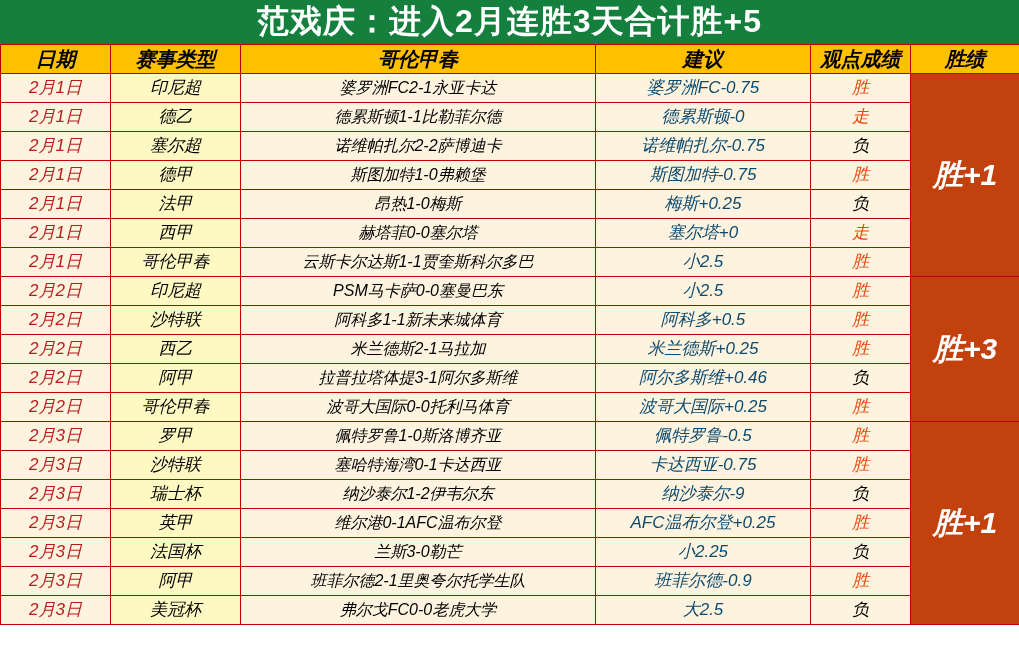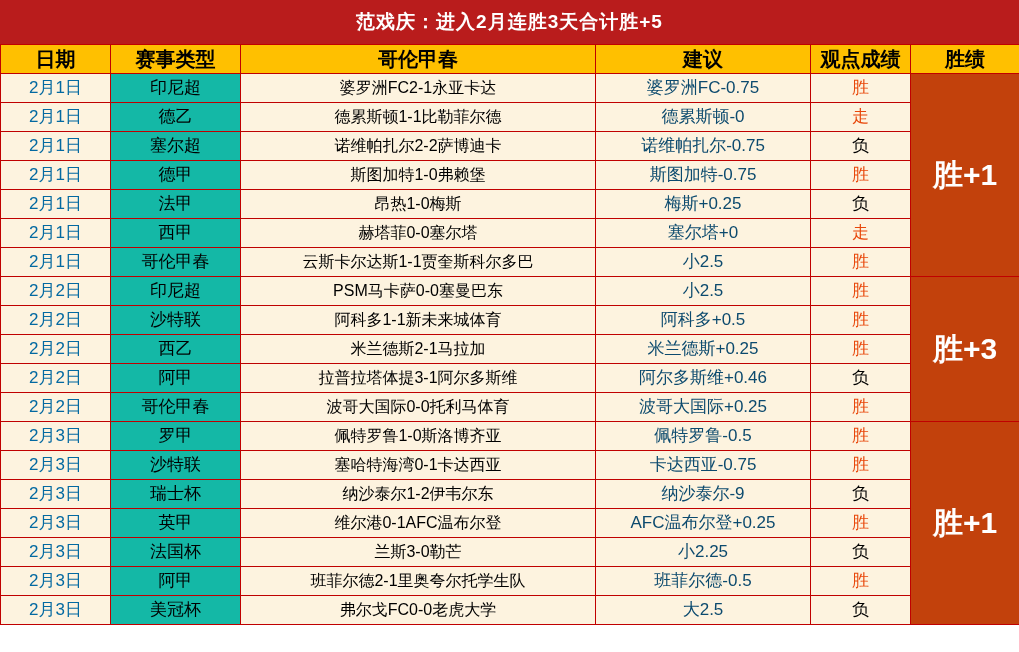--- a/index.html
+++ b/index.html
@@ -14,33 +14,34 @@
     overflow: hidden;
   }
   .sheet {
     width: 1019px;
     height: 652px;
     position: relative;
     background: #ffffff;
   }
   .title-bar {
     height: 44px;
-    background: #b91c1c;
+    background: #15803d;
     color: #ffffff;
     display: flex;
     align-items: center;
     justify-content: center;
-    font-size: 19px;
+    font-size: 32px;
     font-weight: bold;
     letter-spacing: 1px;
   }
   table.main {
     width: 1019px;
     border-collapse: collapse;
     table-layout: fixed;
+    font-style: italic;
   }
   table.main th, table.main td {
     border: 1px solid #c00000;
     text-align: center;
     vertical-align: middle;
     padding: 0;
     height: 28px;
     line-height: 28px;
   }
   thead th {
@@ -54,24 +55,24 @@
   col.c-date   { width: 110px; }
   col.c-league { width: 130px; }
   col.c-match  { width: 355px; }
   col.c-advice { width: 215px; }
   col.c-result { width: 100px; }
   col.c-total  { width: 109px; }
 
   td.date {
     background: #fdf3df;
     font-size: 17px;
-    color: #0369a1;
+    color: #b91c1c;
   }
   td.league {
-    background: #14b8a6;
+    background: #fef9c3;
     font-size: 17px;
     color: #000;
   }
   td.match {
     background: #fdf3df;
     font-size: 16px;
     color: #000;
   }
   td.advice {
     background: #fdf3df;
@@ -239,21 +240,21 @@
           <td class="date">2月3日</td>
           <td class="league">法国杯</td>
           <td class="match">兰斯3-0勒芒</td>
           <td class="advice">小2.25</td>
           <td class="result lose">负</td>
         </tr>
         <tr>
           <td class="date">2月3日</td>
           <td class="league">阿甲</td>
           <td class="match">班菲尔德2-1里奥夸尔托学生队</td>
-          <td class="advice">班菲尔德-0.5</td>
+          <td class="advice">班菲尔德-0.9</td>
           <td class="result win">胜</td>
         </tr>
         <tr>
           <td class="date">2月3日</td>
           <td class="league">美冠杯</td>
           <td class="match">弗尔戈FC0-0老虎大学</td>
           <td class="advice">大2.5</td>
           <td class="result lose">负</td>
         </tr>
       </tbody>

